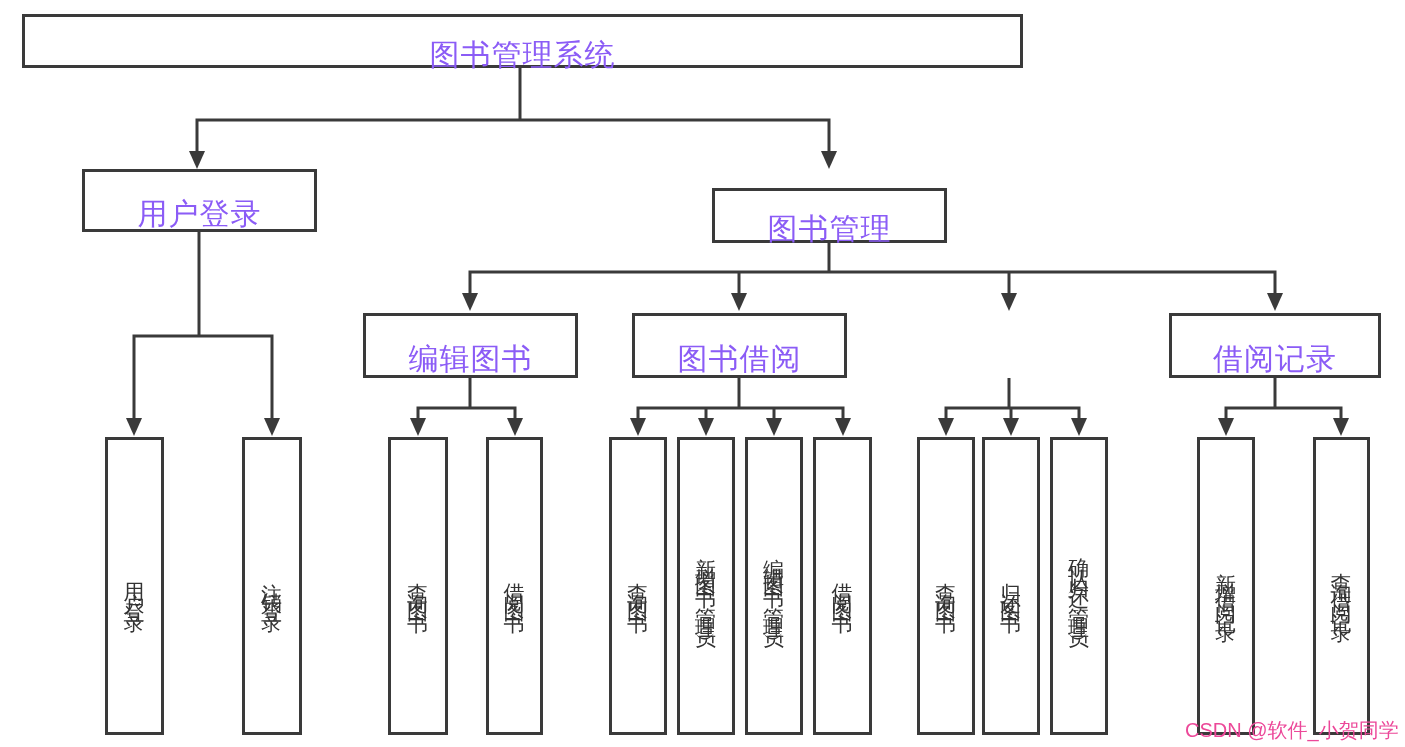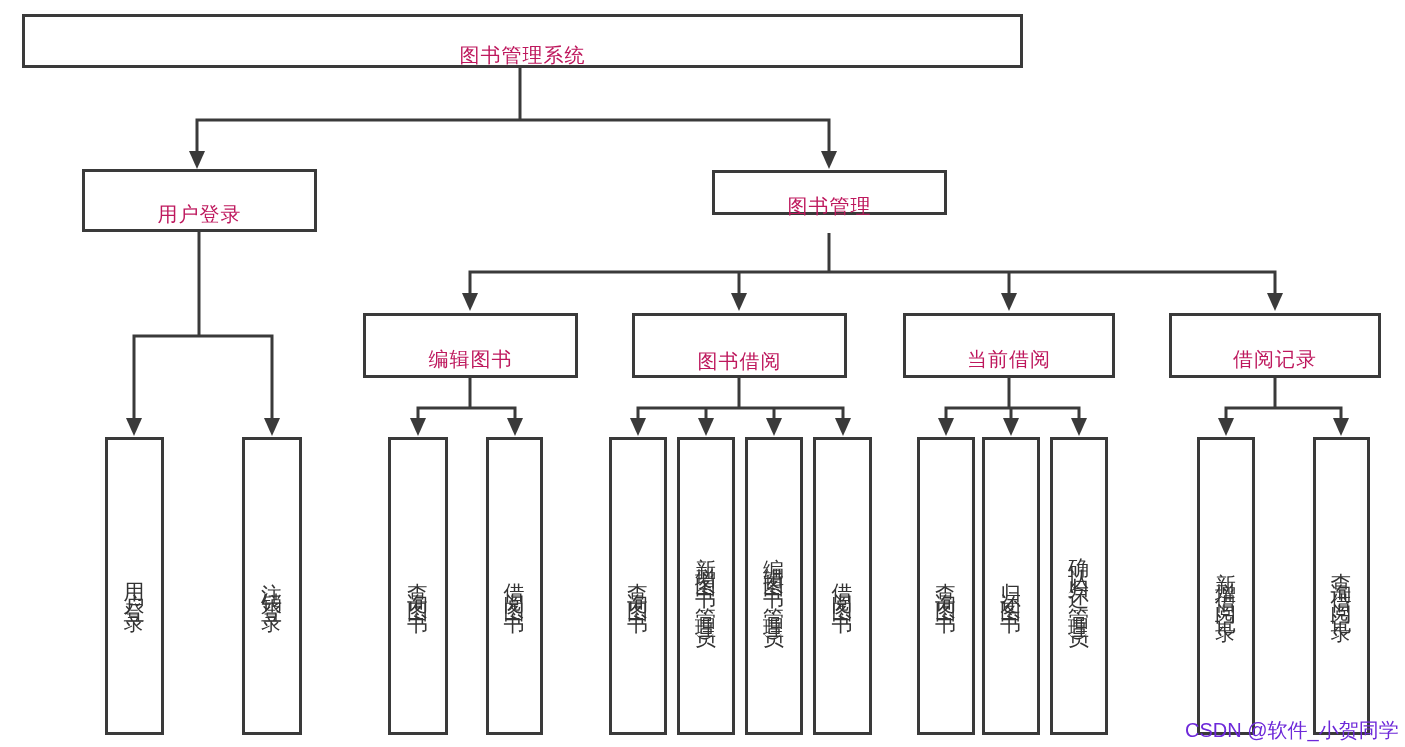--- a/index.html
+++ b/index.html
@@ -20,40 +20,40 @@
   .node {
     position: absolute;
     box-sizing: border-box;
     border: 3px solid #3a3a3a;
     background: #ffffff;
     display: flex;
     align-items: center;
     justify-content: center;
   }
   .node .hlabel {
-    font-size: 20px;
+    font-size: 30px;
     letter-spacing: 1px;
-    color: #be185d;
+    color: #8b5cf6;
     white-space: nowrap;
     margin-top: 28px;
   }
   .leaf .vlabel {
     writing-mode: vertical-rl;
     text-orientation: mixed;
     font-size: 21px;
     letter-spacing: 10px;
     line-height: 1;
     color: #333333;
   }
   .watermark {
     position: absolute;
     left: 1185px;
     top: 717px;
     font-size: 20px;
-    color: #6d28d9;
+    color: #ec4899;
     white-space: nowrap;
     z-index: 5;
   }
 </style>
 </head>
 <body>
 
 <div class="canvas">
 
   <svg class="connectors" width="1405" height="747" viewBox="0 0 1405 747" stroke="#3a3a3a" stroke-width="3" fill="none">
@@ -104,32 +104,29 @@
     <polygon fill="#3a3a3a" stroke="none" points="1333,418 1349,418 1341,436"></polygon>
   </svg>
 
   <div class="node" style="left:22px; top:14px; width:1001px; height:54px;">
     <span class="hlabel">图书管理系统</span>
   </div>
 
   <div class="node" style="left:82px; top:169px; width:235px; height:63px;">
     <span class="hlabel">用户登录</span>
   </div>
-  <div class="node" style="left:712px; top:170px; width:235px; height:45px;">
+  <div class="node" style="left:712px; top:188px; width:235px; height:55px;">
     <span class="hlabel">图书管理</span>
   </div>
 
   <div class="node" style="left:363px; top:313px; width:215px; height:65px;">
     <span class="hlabel">编辑图书</span>
   </div>
-  <div class="node" style="left:632px; top:313px; width:215px; height:65px;align-items:flex-end;">
+  <div class="node" style="left:632px; top:313px; width:215px; height:65px;">
     <span class="hlabel">图书借阅</span>
-  </div>
-  <div class="node" style="left:903px; top:313px; width:212px; height:65px;">
-    <span class="hlabel">当前借阅</span>
   </div>
   <div class="node" style="left:1169px; top:313px; width:212px; height:65px;font-family:Liberation Mono, monospace;">
     <span class="hlabel">借阅记录</span>
   </div>
 
   <div class="node leaf" style="left:105px; top:437px; width:59px; height:298px;">
     <span class="vlabel">用户登录</span>
   </div>
   <div class="node leaf" style="left:242px; top:437px; width:60px; height:298px;">
     <span class="vlabel">注销登录</span>

